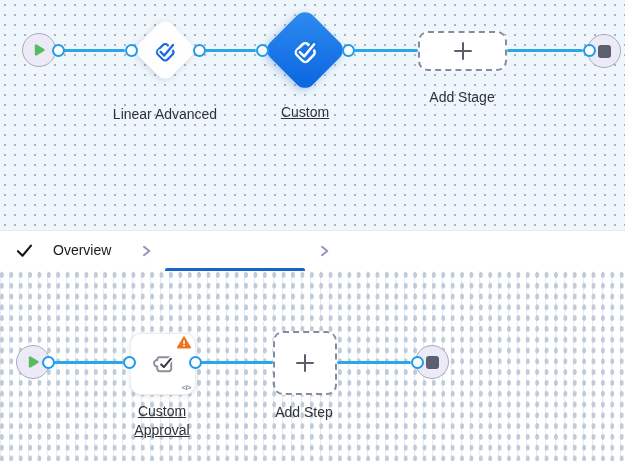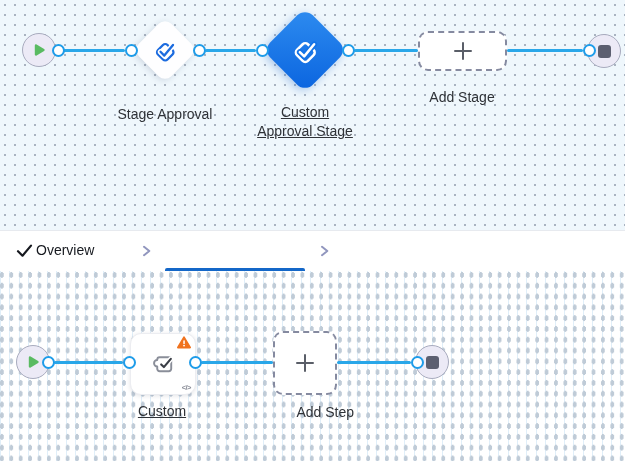--- a/index.html
+++ b/index.html
@@ -56,21 +56,21 @@
 
   
   .node-label { position:absolute; text-align:center; font-size:14px;
     color:#2F3237; line-height:19px; z-index:2; }
   .lbl-line { display:block;text-decoration:underline; }
 
   
   .tab-bar { position:absolute; left:0; top:230px; width:625px; height:41px;
     background:#fff; border-top:1px solid #E7EAEF; z-index:5; }
   .tab { position:absolute; top:0; height:38px; display:flex; align-items:center;
-    gap:3px; cursor:pointer; }
+    gap:20px; cursor:pointer; }
   .tab-label { font-size:14px; color:#16191F; }
   .tab.active .tab-label { font-weight:bold; }
   .tab-chevron { position:absolute; top:14px; line-height:0; }
   .tab-underline { position:absolute; left:165px; bottom:0; width:140px; height:3px;
     background:#1467C8; border-radius:2px 2px 0 0; }
 </style>
 </head>
 <body>
 
 <div class="app">
@@ -118,24 +118,23 @@
       <div class="end-square"></div>
     </div>
 
     <div class="port" style="left:51.5px;  top:44px;"></div>
     <div class="port" style="left:124.5px; top:44px;"></div>
     <div class="port" style="left:192.5px; top:44px;"></div>
     <div class="port" style="left:255.5px; top:44px;"></div>
     <div class="port" style="left:341.5px; top:44px;"></div>
     <div class="port" style="left:582.5px; top:44px;"></div>
 
-    <div class="node-label" style="left:95px; top:105px; width:140px;">Stage Approval</div>
+    <div class="node-label" style="left:95px; top:105px; width:140px;">Linear Advanced</div>
     <div class="node-label" style="left:250px; top:103px; width:110px;">
       <span class="lbl-line">Custom</span>
-      <span class="lbl-line">Approval Stage</span>
     </div>
     <div class="node-label" style="left:412px; top:88px; width:100px;">Add Stage</div>
   </div>
 
   <div class="tab-bar">
 
     <div class="tab" style="left:16px;">
       <svg width="17" height="15" viewBox="0 0 17 15">
         <path d="M2 8.2 L6.5 12.7 L15 2.6" fill="none" stroke="#16191F" stroke-width="2.2" stroke-linecap="round" stroke-linejoin="round"></path>
       </svg>
@@ -197,17 +196,18 @@
       <div class="end-square"></div>
     </div>
 
     <div class="port" style="left:41.5px;  top:85px;"></div>
     <div class="port" style="left:122.5px; top:85px;"></div>
     <div class="port" style="left:188.5px; top:85px;"></div>
     <div class="port" style="left:410.5px; top:85px;"></div>
 
     <div class="node-label" style="left:112px; top:131px; width:100px;">
       <span class="lbl-line">Custom</span>
-    </div>
-    <div class="node-label" style="left:254px; top:132px; width:100px;text-align:right;">Add Step</div>
+      <span class="lbl-line">Approval</span>
+    </div>
+    <div class="node-label" style="left:254px; top:132px; width:100px;">Add Step</div>
   </div>
 
 </div>
 
 </body></html>

